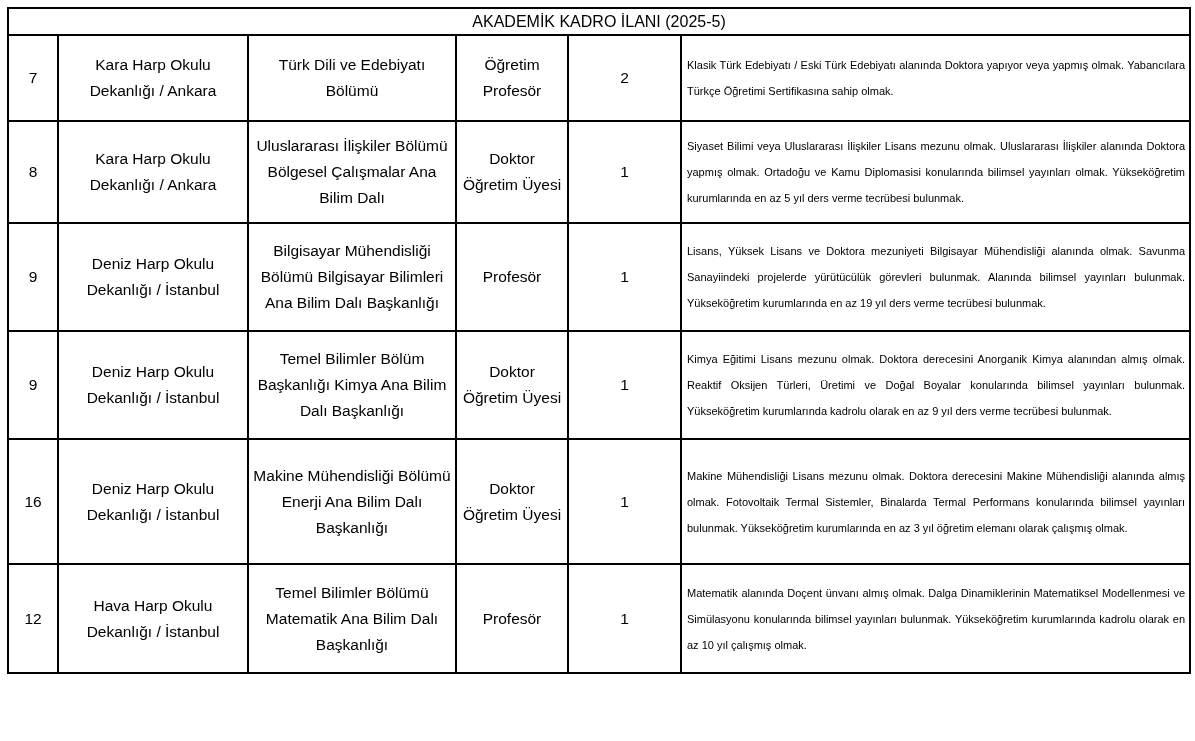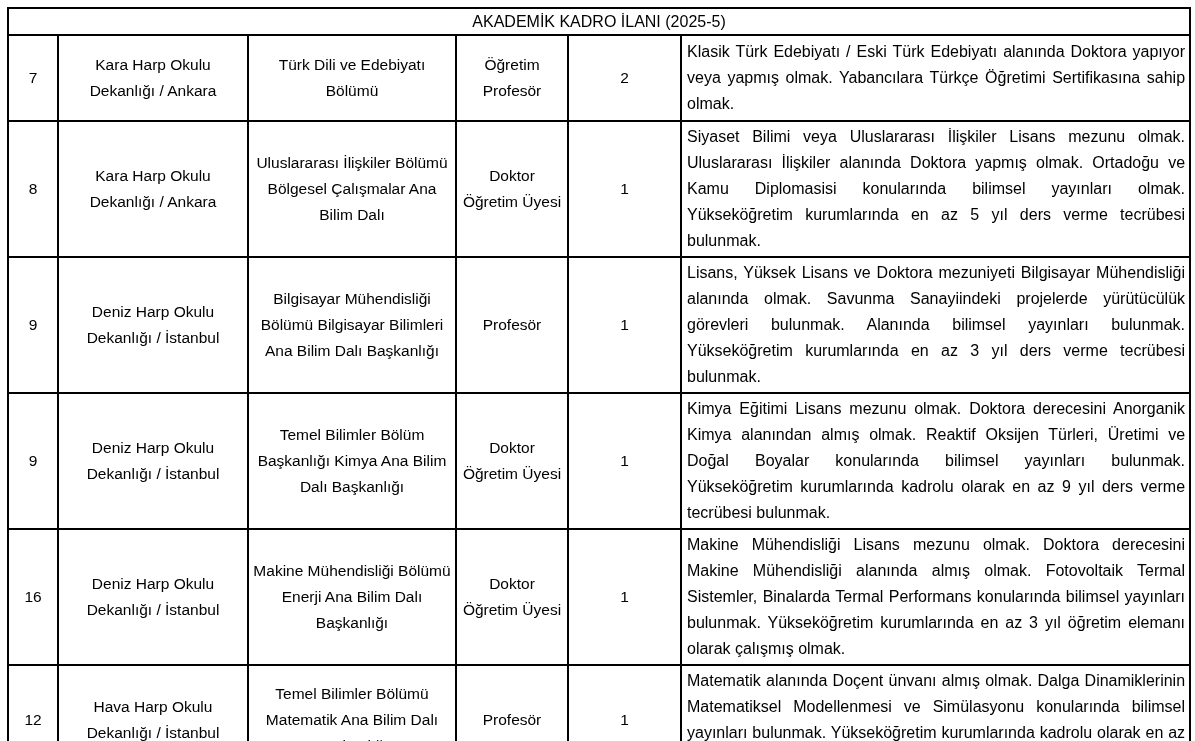--- a/index.html
+++ b/index.html
@@ -49,21 +49,21 @@
     text-align: center;
     padding: 0 4px;
   }
   td.c-center {
     font-size: 15.5px;
     line-height: 26px;
     text-align: center;
     padding: 0 3px;
   }
   td.c-sartlar {
-    font-size: 16px;
+    font-size: 11px;
     line-height: 26px;
     text-align: justify;
     padding: 2px 4px 2px 5px;
   }
   
   tbody tr:nth-child(1) { height: 86px;  }
   tbody tr:nth-child(2) { height: 102px; }
   tbody tr:nth-child(3) { height: 108px; }
   tbody tr:nth-child(4) { height: 108px; }
   tbody tr:nth-child(5) { height: 125px; }
@@ -105,21 +105,21 @@
     <td class="c-center">1</td>
     <td class="c-sartlar">Siyaset Bilimi veya Uluslararası İlişkiler Lisans mezunu olmak. Uluslararası İlişkiler alanında Doktora yapmış olmak. Ortadoğu ve Kamu Diplomasisi konularında bilimsel yayınları olmak. Yükseköğretim kurumlarında en az 5 yıl ders verme tecrübesi bulunmak.</td>
   </tr>
 
   <tr>
     <td class="c-center">9</td>
     <td class="c-center">Deniz Harp Okulu Dekanlığı / İstanbul</td>
     <td class="c-center">Bilgisayar Mühendisliği Bölümü Bilgisayar Bilimleri Ana Bilim Dalı Başkanlığı</td>
     <td class="c-center">Profesör</td>
     <td class="c-center">1</td>
-    <td class="c-sartlar">Lisans, Yüksek Lisans ve Doktora mezuniyeti Bilgisayar Mühendisliği alanında olmak. Savunma Sanayiindeki projelerde yürütücülük görevleri bulunmak. Alanında bilimsel yayınları bulunmak. Yükseköğretim kurumlarında en az 3 yıl ders verme tecrübesi bulunmak.</td>
+    <td class="c-sartlar">Lisans, Yüksek Lisans ve Doktora mezuniyeti Bilgisayar Mühendisliği alanında olmak. Savunma Sanayiindeki projelerde yürütücülük görevleri bulunmak. Alanında bilimsel yayınları bulunmak. Yükseköğretim kurumlarında en az 19 yıl ders verme tecrübesi bulunmak.</td>
   </tr>
 
   <tr>
     <td class="c-center">9</td>
     <td class="c-center">Deniz Harp Okulu Dekanlığı / İstanbul</td>
     <td class="c-center">Temel Bilimler Bölüm Başkanlığı Kimya Ana Bilim Dalı Başkanlığı</td>
     <td class="c-center">Doktor Öğretim Üyesi</td>
     <td class="c-center">1</td>
     <td class="c-sartlar">Kimya Eğitimi Lisans mezunu olmak. Doktora derecesini Anorganik Kimya alanından almış olmak. Reaktif Oksijen Türleri, Üretimi ve Doğal Boyalar konularında bilimsel yayınları bulunmak. Yükseköğretim kurumlarında kadrolu olarak en az 9 yıl ders verme tecrübesi bulunmak.</td>
   </tr>

